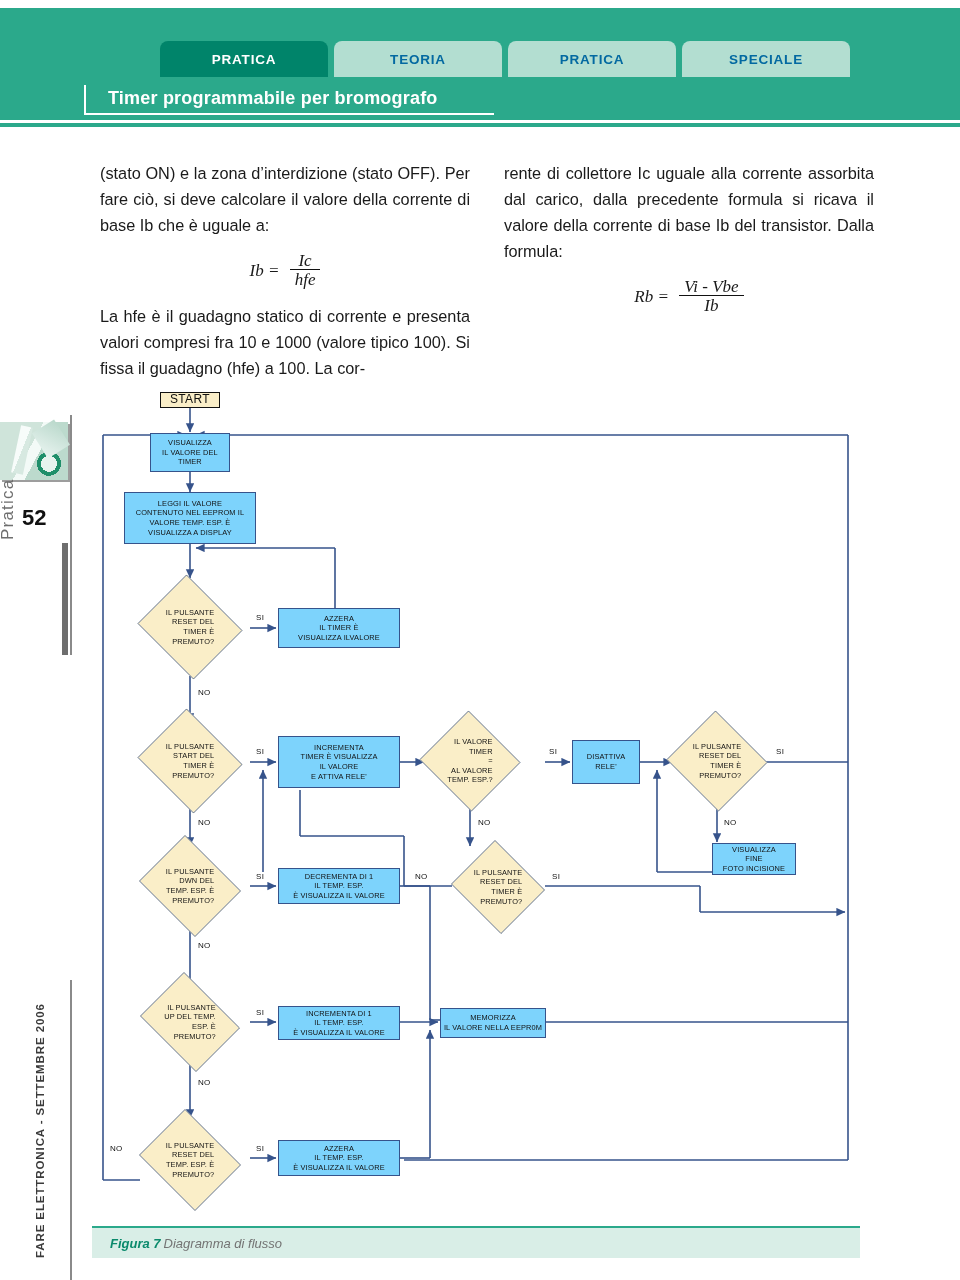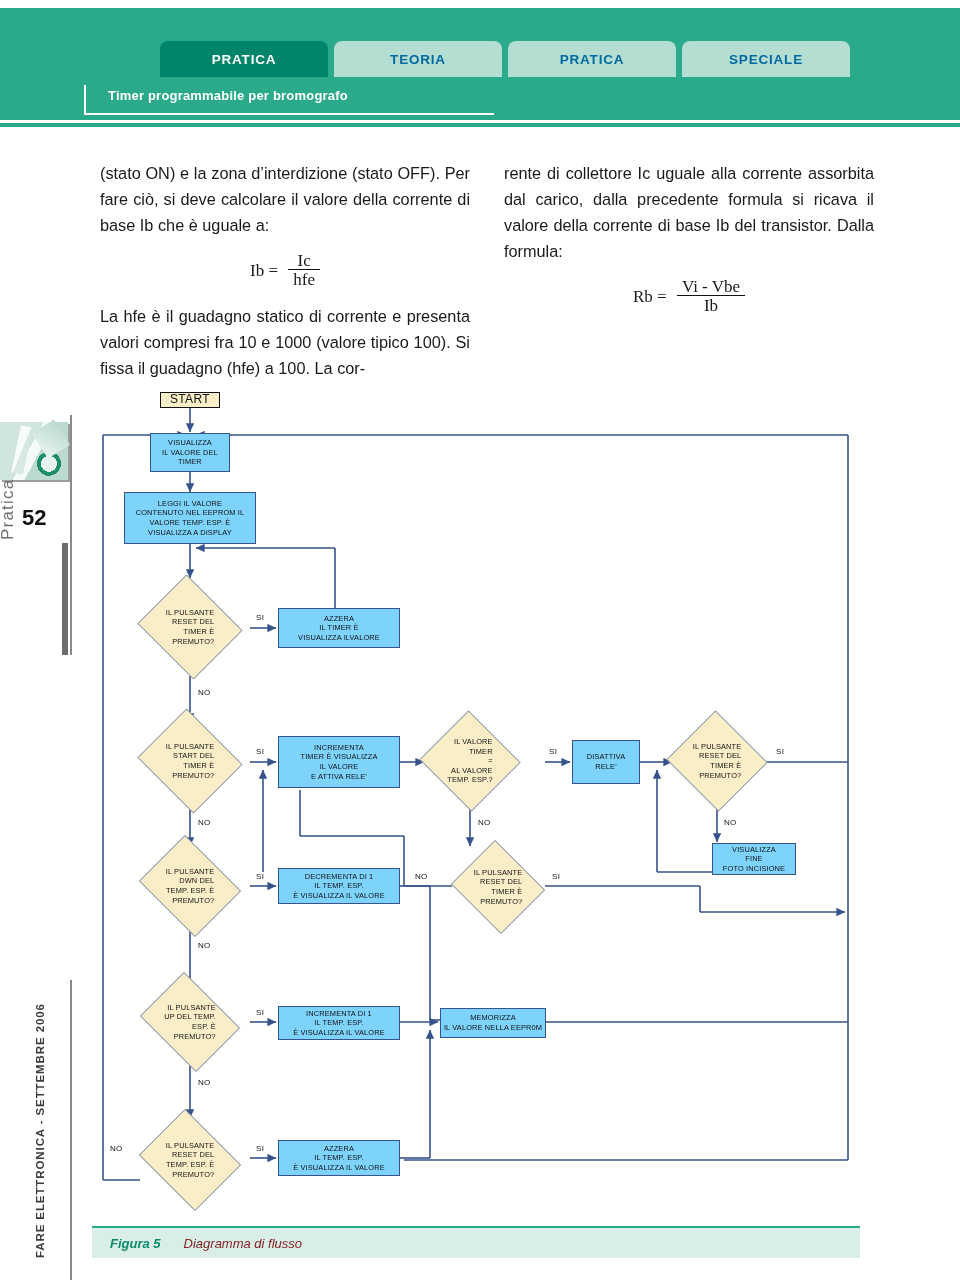--- a/index.html
+++ b/index.html
@@ -35,36 +35,36 @@
   }
   .tab.active { background:#00846a; color:#ffffff; }
 
   #subtitle-bar {
     position:absolute; left:84px; top:85px; width:410px; height:30px;
     border-left:2px solid #ffffff;
     border-bottom:2px solid #ffffff;
   }
   #subtitle-text {
     position:absolute; left:108px; top:88px;
-    font-size:13px; font-weight:bold; color:#ffffff; letter-spacing:.2px;
+    font-size:18px; font-weight:bold; color:#ffffff; letter-spacing:.2px;
   }
 
   
   .col {
     position:absolute; top:152px; width:386px;
     font-family:"Liberation Sans", sans-serif;
     font-size:16.3px; line-height:26px; color:#1a1a1a;
     text-align:justify;
   }
   #col-left { left:92px; }
   #col-right { left:496px; }
   .col p { margin:8px; }
   .formula {
     text-align:center; margin:14px 0 14px 0;
-    font-family:"Liberation Serif", serif; font-size:17px;
+    font-family:"Liberation Serif", serif; font-style:italic; font-size:17px;
   }
   .frac { display:inline-block; vertical-align:middle; text-align:center; }
   .frac .num { display:block; padding:0 5px; line-height:17px; }
   .frac .den { display:block; border-top:1.3px solid #111; padding:0 5px; line-height:19px; }
   .flh { display:inline-block; vertical-align:middle; padding-right:6px; }
 
   
   #thumb {
     position:absolute; left:0px; top:422px; width:68px; height:58px;
     background:
@@ -114,21 +114,21 @@
   
   #caption-box {
     position:absolute; left:92px; top:1226px; width:768px; height:32px;
     background:#d9eee7; border-top:2px solid #2ba98b;
     display:flex; align-items:center;
   }
   #caption-label {
     margin-left:18px; font-size:13px; font-weight:bold; font-style:italic; color:#0b8a6c;
   }
   #caption-text {
-    margin-left:23px; font-size:13px; font-style:italic; color:#7f1d1d;
+    margin-left:3px; font-size:13px; font-style:italic; color:#737373;
   }
 
   
   #flow { position:absolute; left:0; top:0; width:960px; height:900px; }
   .fnode {
     position:absolute;
     background:#7dd3fc; border:1.4px solid #36538b;
     display:flex; align-items:center; justify-content:center;
     text-align:center;
     font-size:7.4px; line-height:9.6px; color:#111;
@@ -370,15 +370,15 @@
   <div class="flabel" style="left:198px;top:941px;">NO</div>
   <div class="flabel" style="left:552px;top:872px;">SI</div>
   <div class="flabel" style="left:415px;top:872px;">NO</div>
   <div class="flabel" style="left:256px;top:1008px;">SI</div>
   <div class="flabel" style="left:198px;top:1078px;">NO</div>
   <div class="flabel" style="left:256px;top:1144px;">SI</div>
   <div class="flabel" style="left:110px;top:1144px;">NO</div>
 </div>
 
 <div id="caption-box">
-  <span id="caption-label">Figura 5</span>
+  <span id="caption-label">Figura 7</span>
   <span id="caption-text">Diagramma di flusso</span>
 </div>
 
 </body></html>

